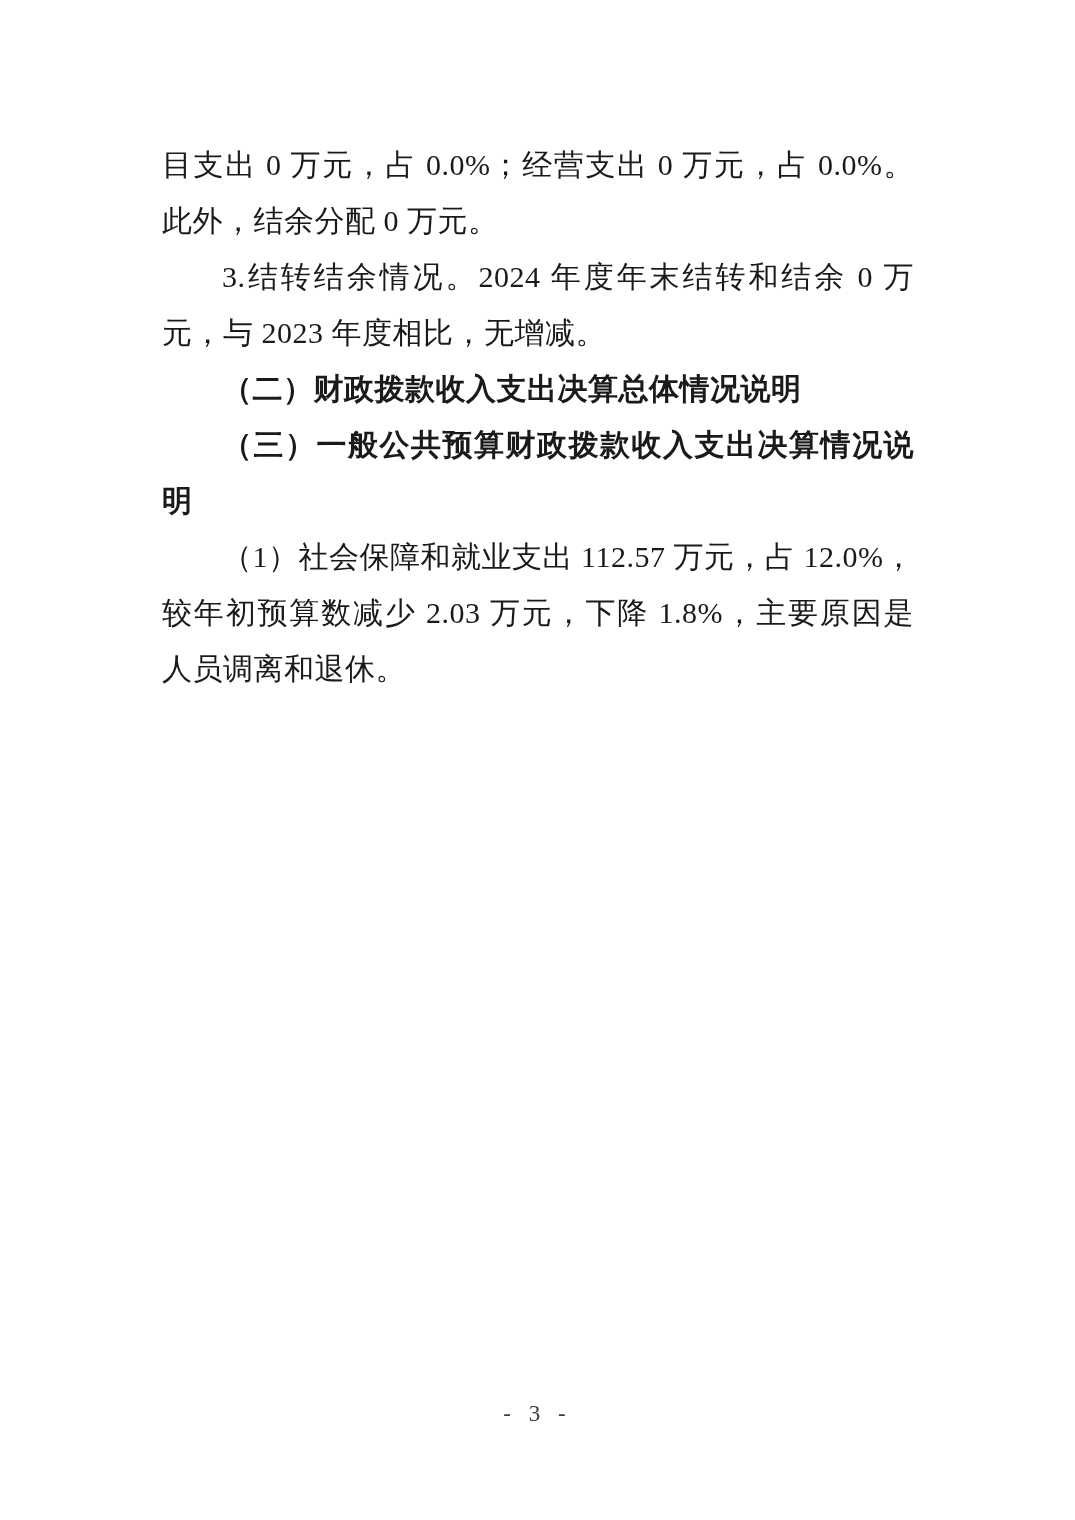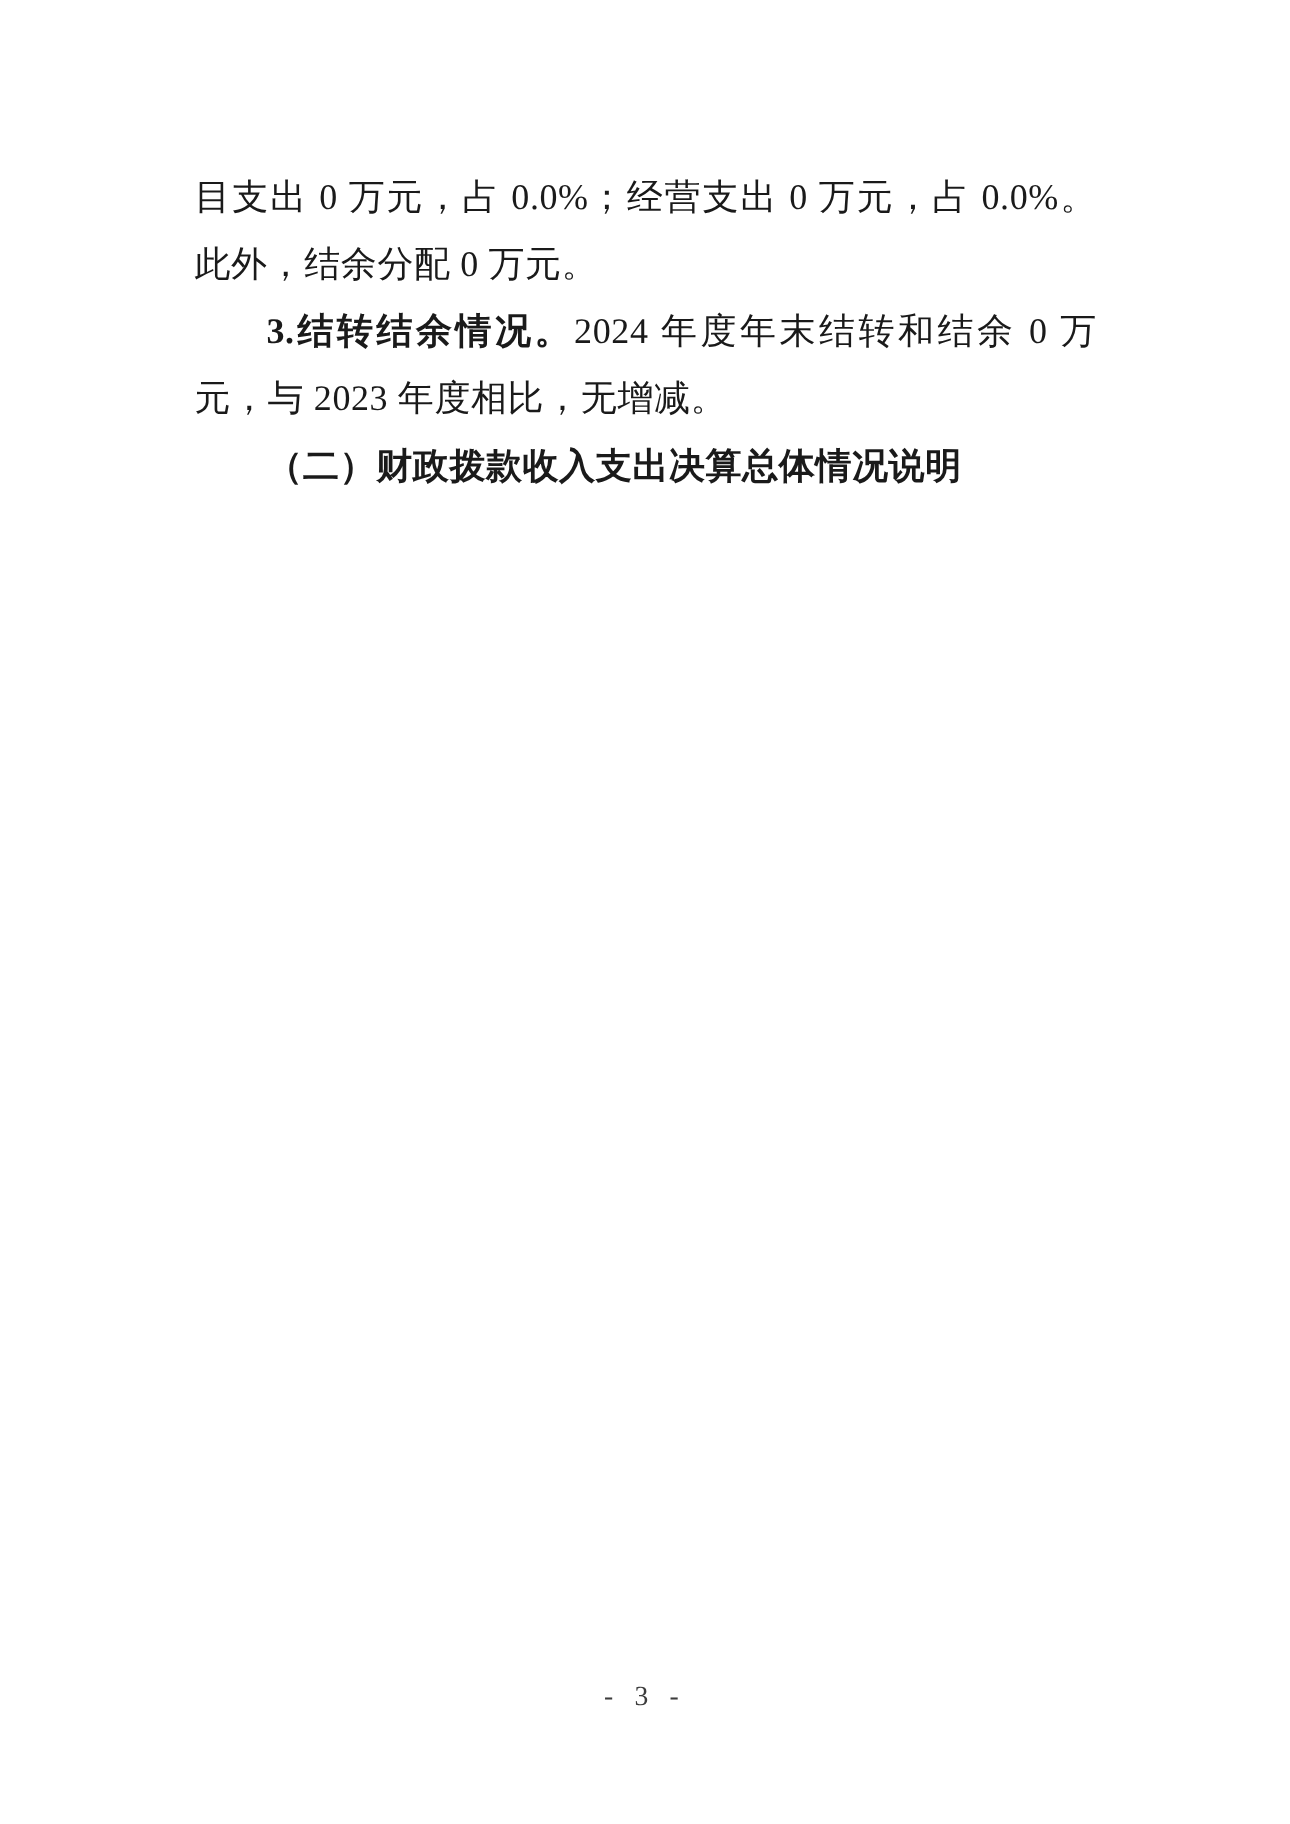--- a/index.html
+++ b/index.html
@@ -43,21 +43,21 @@
   }
   .cont {
     text-indent: 0;
   }
   .heading {
     text-indent: 2em;
     text-align: left;
     font-weight: bold;
   }
   .lead {
-    font-weight: bold;
+    font-weight: normal;
   }
   .page-footer {
     position: absolute;
     left: 0;
     top: 1398px;
     width: 1075px;
     text-align: center;
     font-size: 23px;
     color: #3c3c3c;
     letter-spacing: 6px;
@@ -71,22 +71,24 @@
 
   <div class="doc-body">
 
     <p class="cont"><span class="lead"></span><span>目支出 0 万元，占 0.0%；经营支出 0 万元，占 0.0%。此外，结余分配 0 万元。</span></p>
 
     <p class="para"><span class="lead">3.结转结余情况。</span><span>2024 年度年末结转和结余 0 万元，与 2023 年度相比，无增减。</span></p>
 
     <p class="heading"><span>（二）财政拨款收入支出决算总体情况说明</span><span></span></p>
 
 
+    <p class="heading"><span>（三）一般公共预算财政拨款收入支出决算情况说明</span><span></span></p>
 
 
 
 
+    <p class="para"><span class="lead"></span><span>（1）社会保障和就业支出 112.57 万元，占 12.0%，较年初预算数减少 2.03 万元，下降 1.8%，主要原因是人员调离和退休。</span></p>
 
   </div>
 
   <div class="page-footer">- 3 -</div>
 
 </div>
 
 </body></html>

